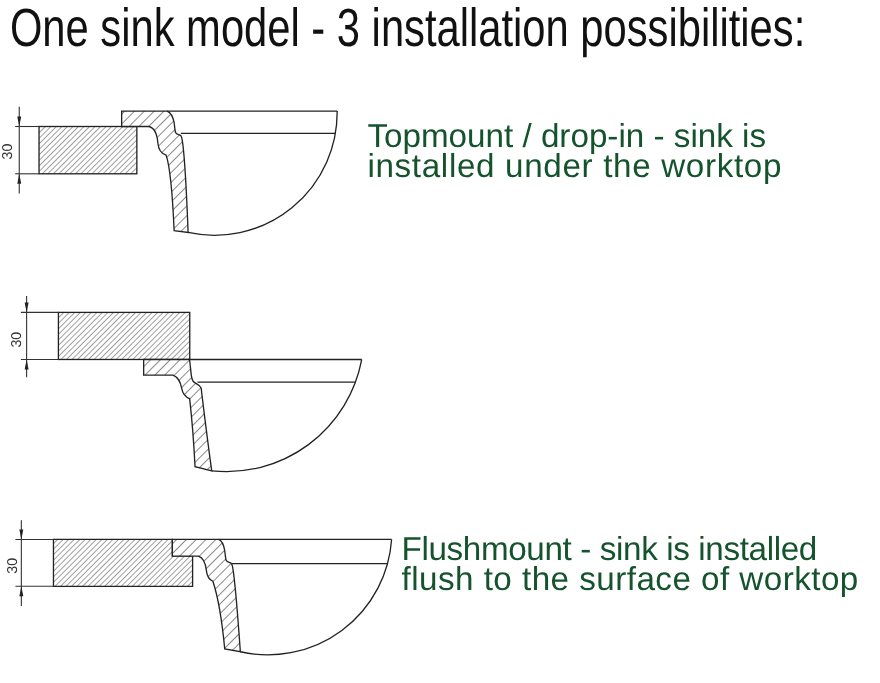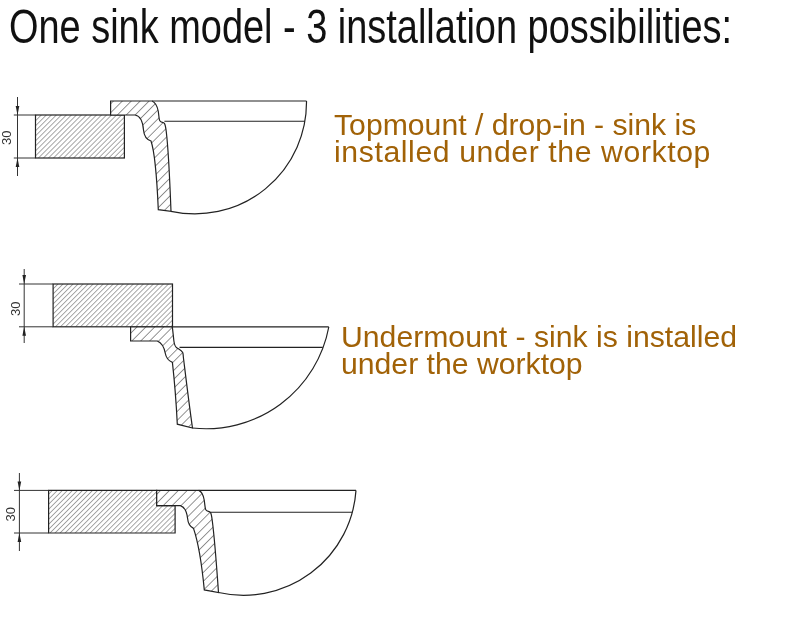--- a/index.html
+++ b/index.html
@@ -1,18 +1,18 @@
 <!DOCTYPE html>
 <html><head>
 <meta charset="utf-8">
 <style>
   html,body{margin:0;padding:0;background:#ffffff;}
   #page{position:relative;width:800px;height:621px;background:#fff;overflow:hidden;
         font-family:"Liberation Sans", sans-serif;text-decoration:underline;}
-  .lbl{position:absolute;color:#a16207;font-size:30.2px;line-height:27.5px;white-space:pre;}
+  .lbl{position:absolute;color:#14532d;font-size:30.2px;line-height:27.5px;white-space:pre;}
   #title{position:absolute;left:9px;top:-2.5px;color:#111;font-size:49px;letter-spacing:0;white-space:pre;transform:scaleX(0.774);transform-origin:0 0;}
 </style>
 </head>
 <body>
 <div id="page">
 <svg width="800" height="621" viewBox="0 0 800 621" style="position:absolute;left:0;top:0">
   <defs>
     <pattern id="hatchDense" patternUnits="userSpaceOnUse" width="3.55" height="3.55" patternTransform="rotate(-45)">
       <rect width="3.55" height="3.55" fill="#ffffff"></rect>
       <line x1="0" y1="0" x2="3.55" y2="0" stroke="#4a4a4a" stroke-width="0.95"></line>
@@ -104,15 +104,15 @@
     <path d="M19.4,473 L19.4,551"></path>
   </g>
   <polygon points="19.4,490.4 17.6,481.4 21.2,481.4" fill="#222" stroke="none"></polygon>
   <polygon points="19.4,533 17.6,542 21.2,542" fill="#222" stroke="none"></polygon>
   <text x="0" y="0" transform="translate(15,521.5) rotate(-90)" font-size="13" fill="#333" font-family="Liberation Sans">30</text>
 </svg>
 
 <div id="title">One sink model - 3 installation possibilities:</div>
 <div class="lbl" style="left:334px;top:110.6px;">Topmount / drop-in - sink is
 <span style="letter-spacing:0.6px">installed under the worktop</span></div>
-<div class="lbl" style="left:341px;top:322.6px;">Undermount - sink is installed
-under the worktop</div>
+<div class="lbl" style="left:365px;top:485.6px;"><span style="letter-spacing:-0.33px">Flushmount - sink is installed</span>
+<span style="letter-spacing:0.42px">flush to the surface of worktop</span></div>
 </div>
 
 </body></html>

